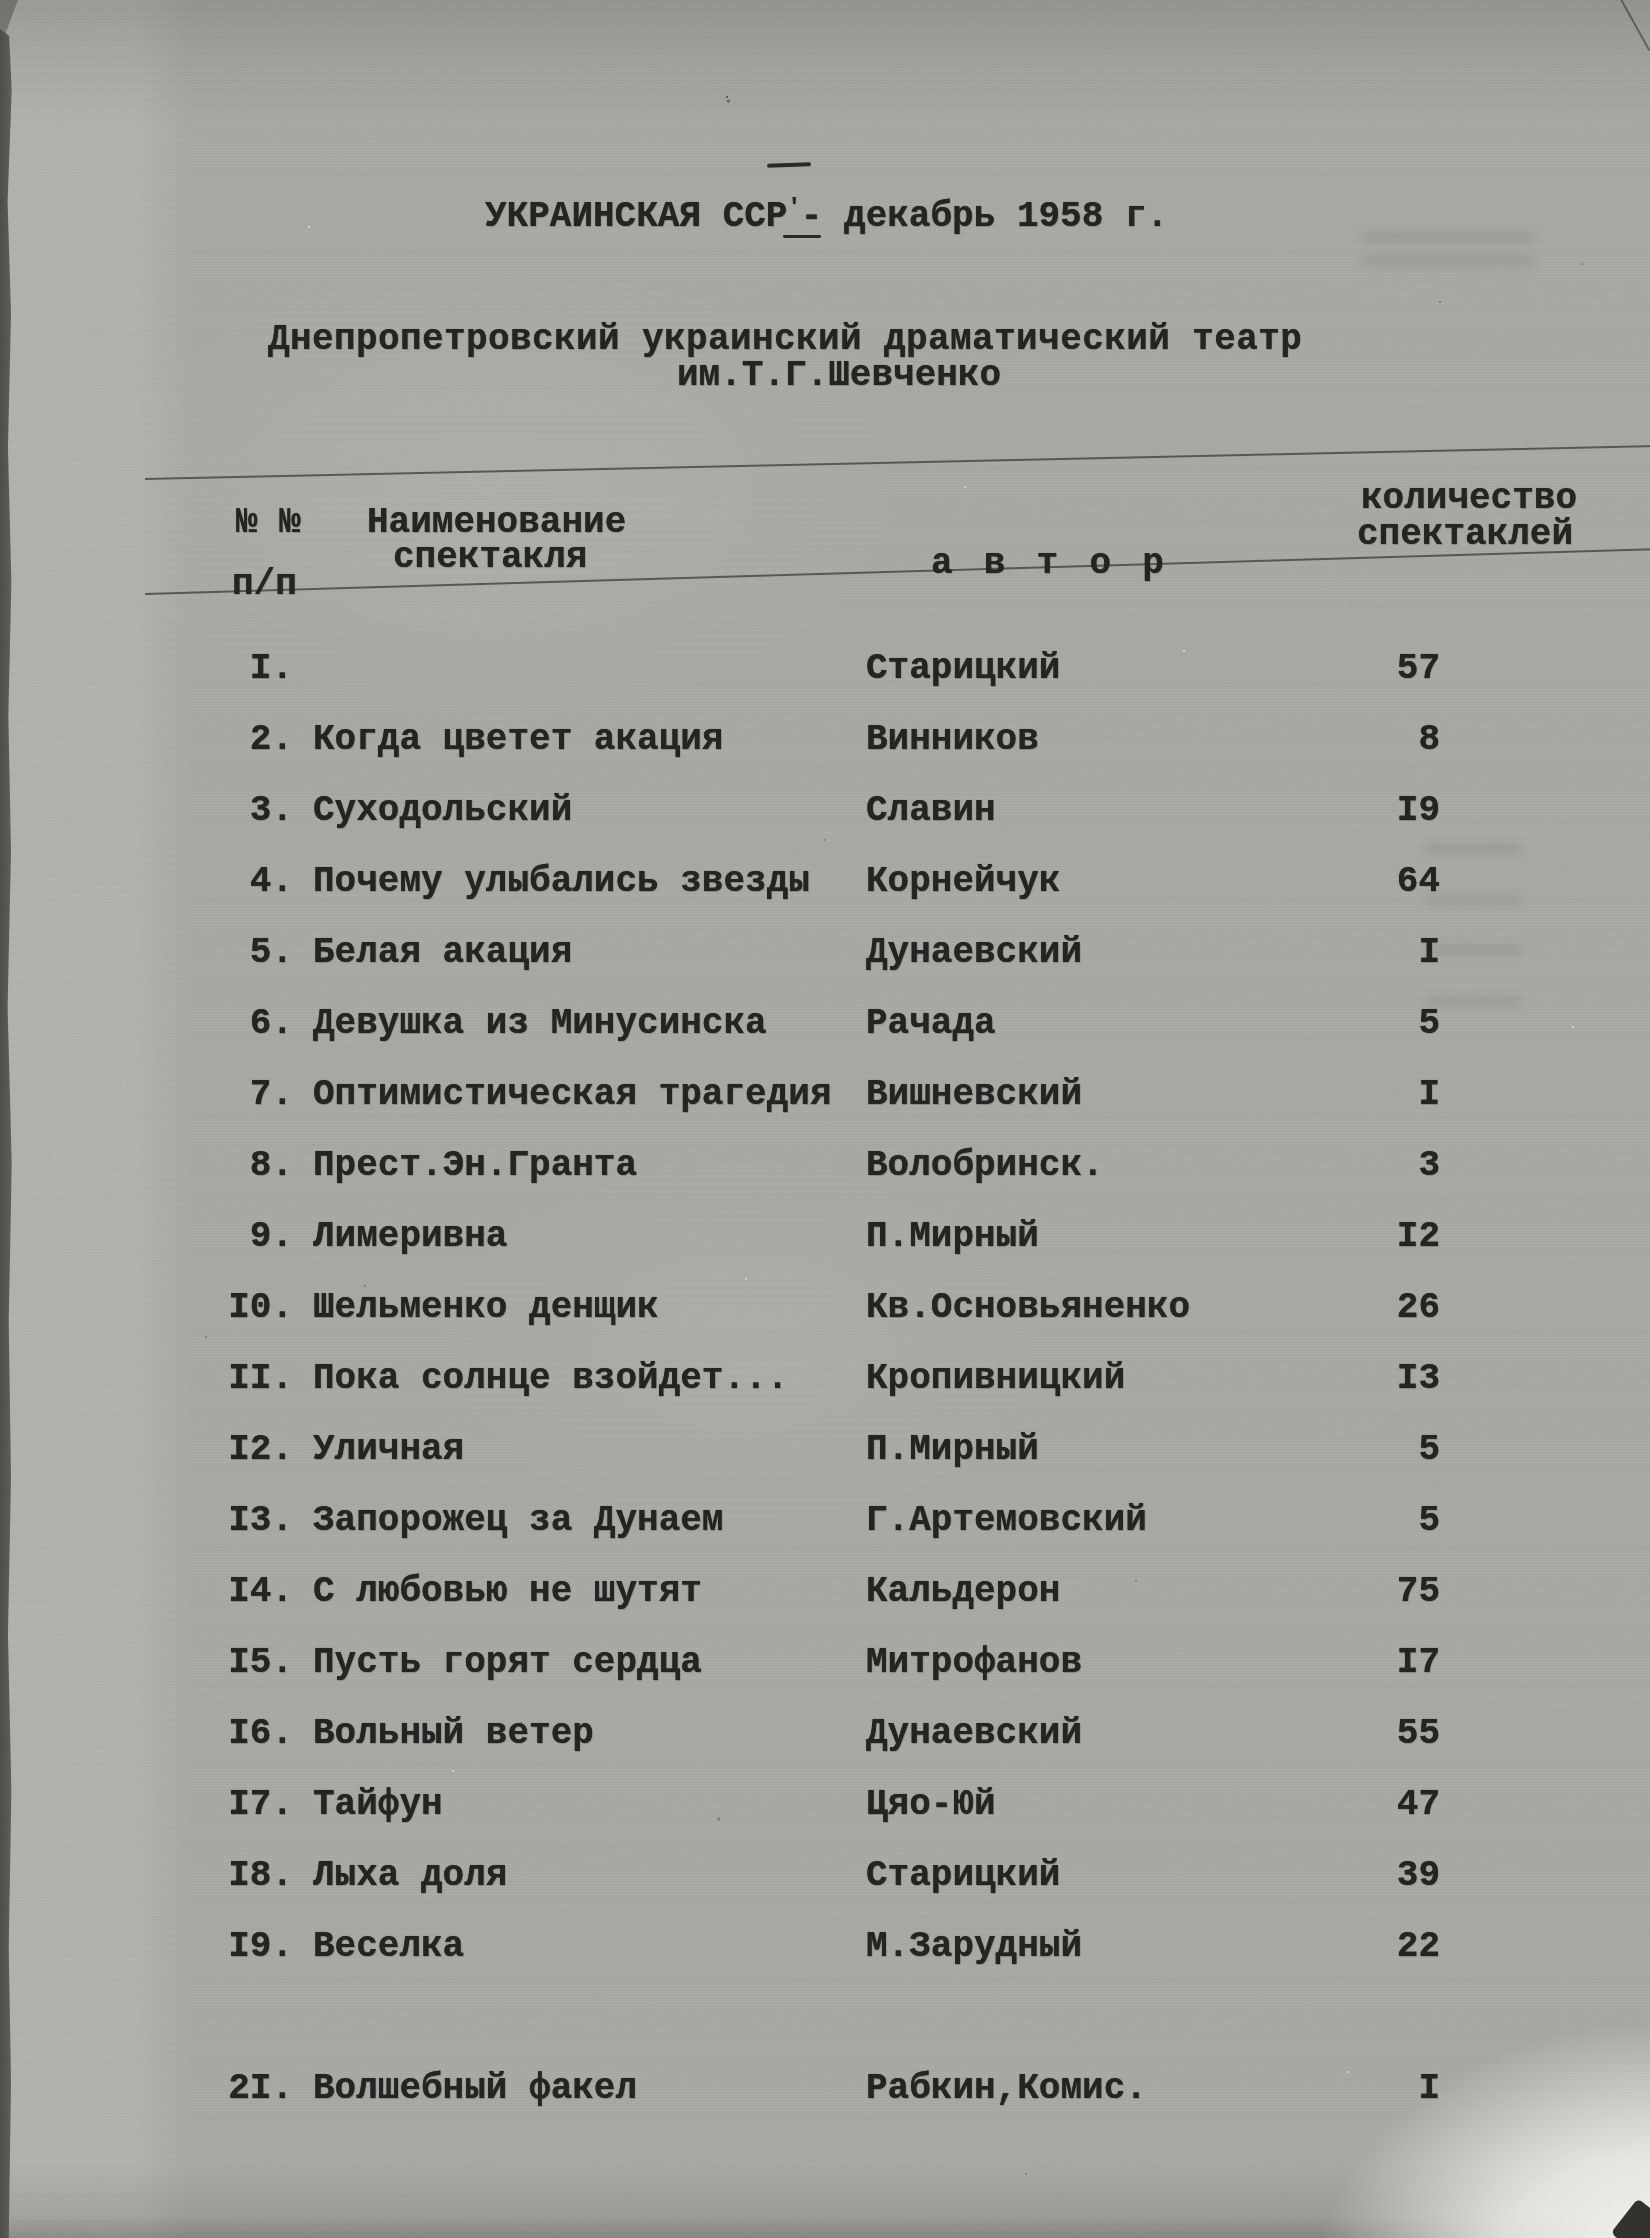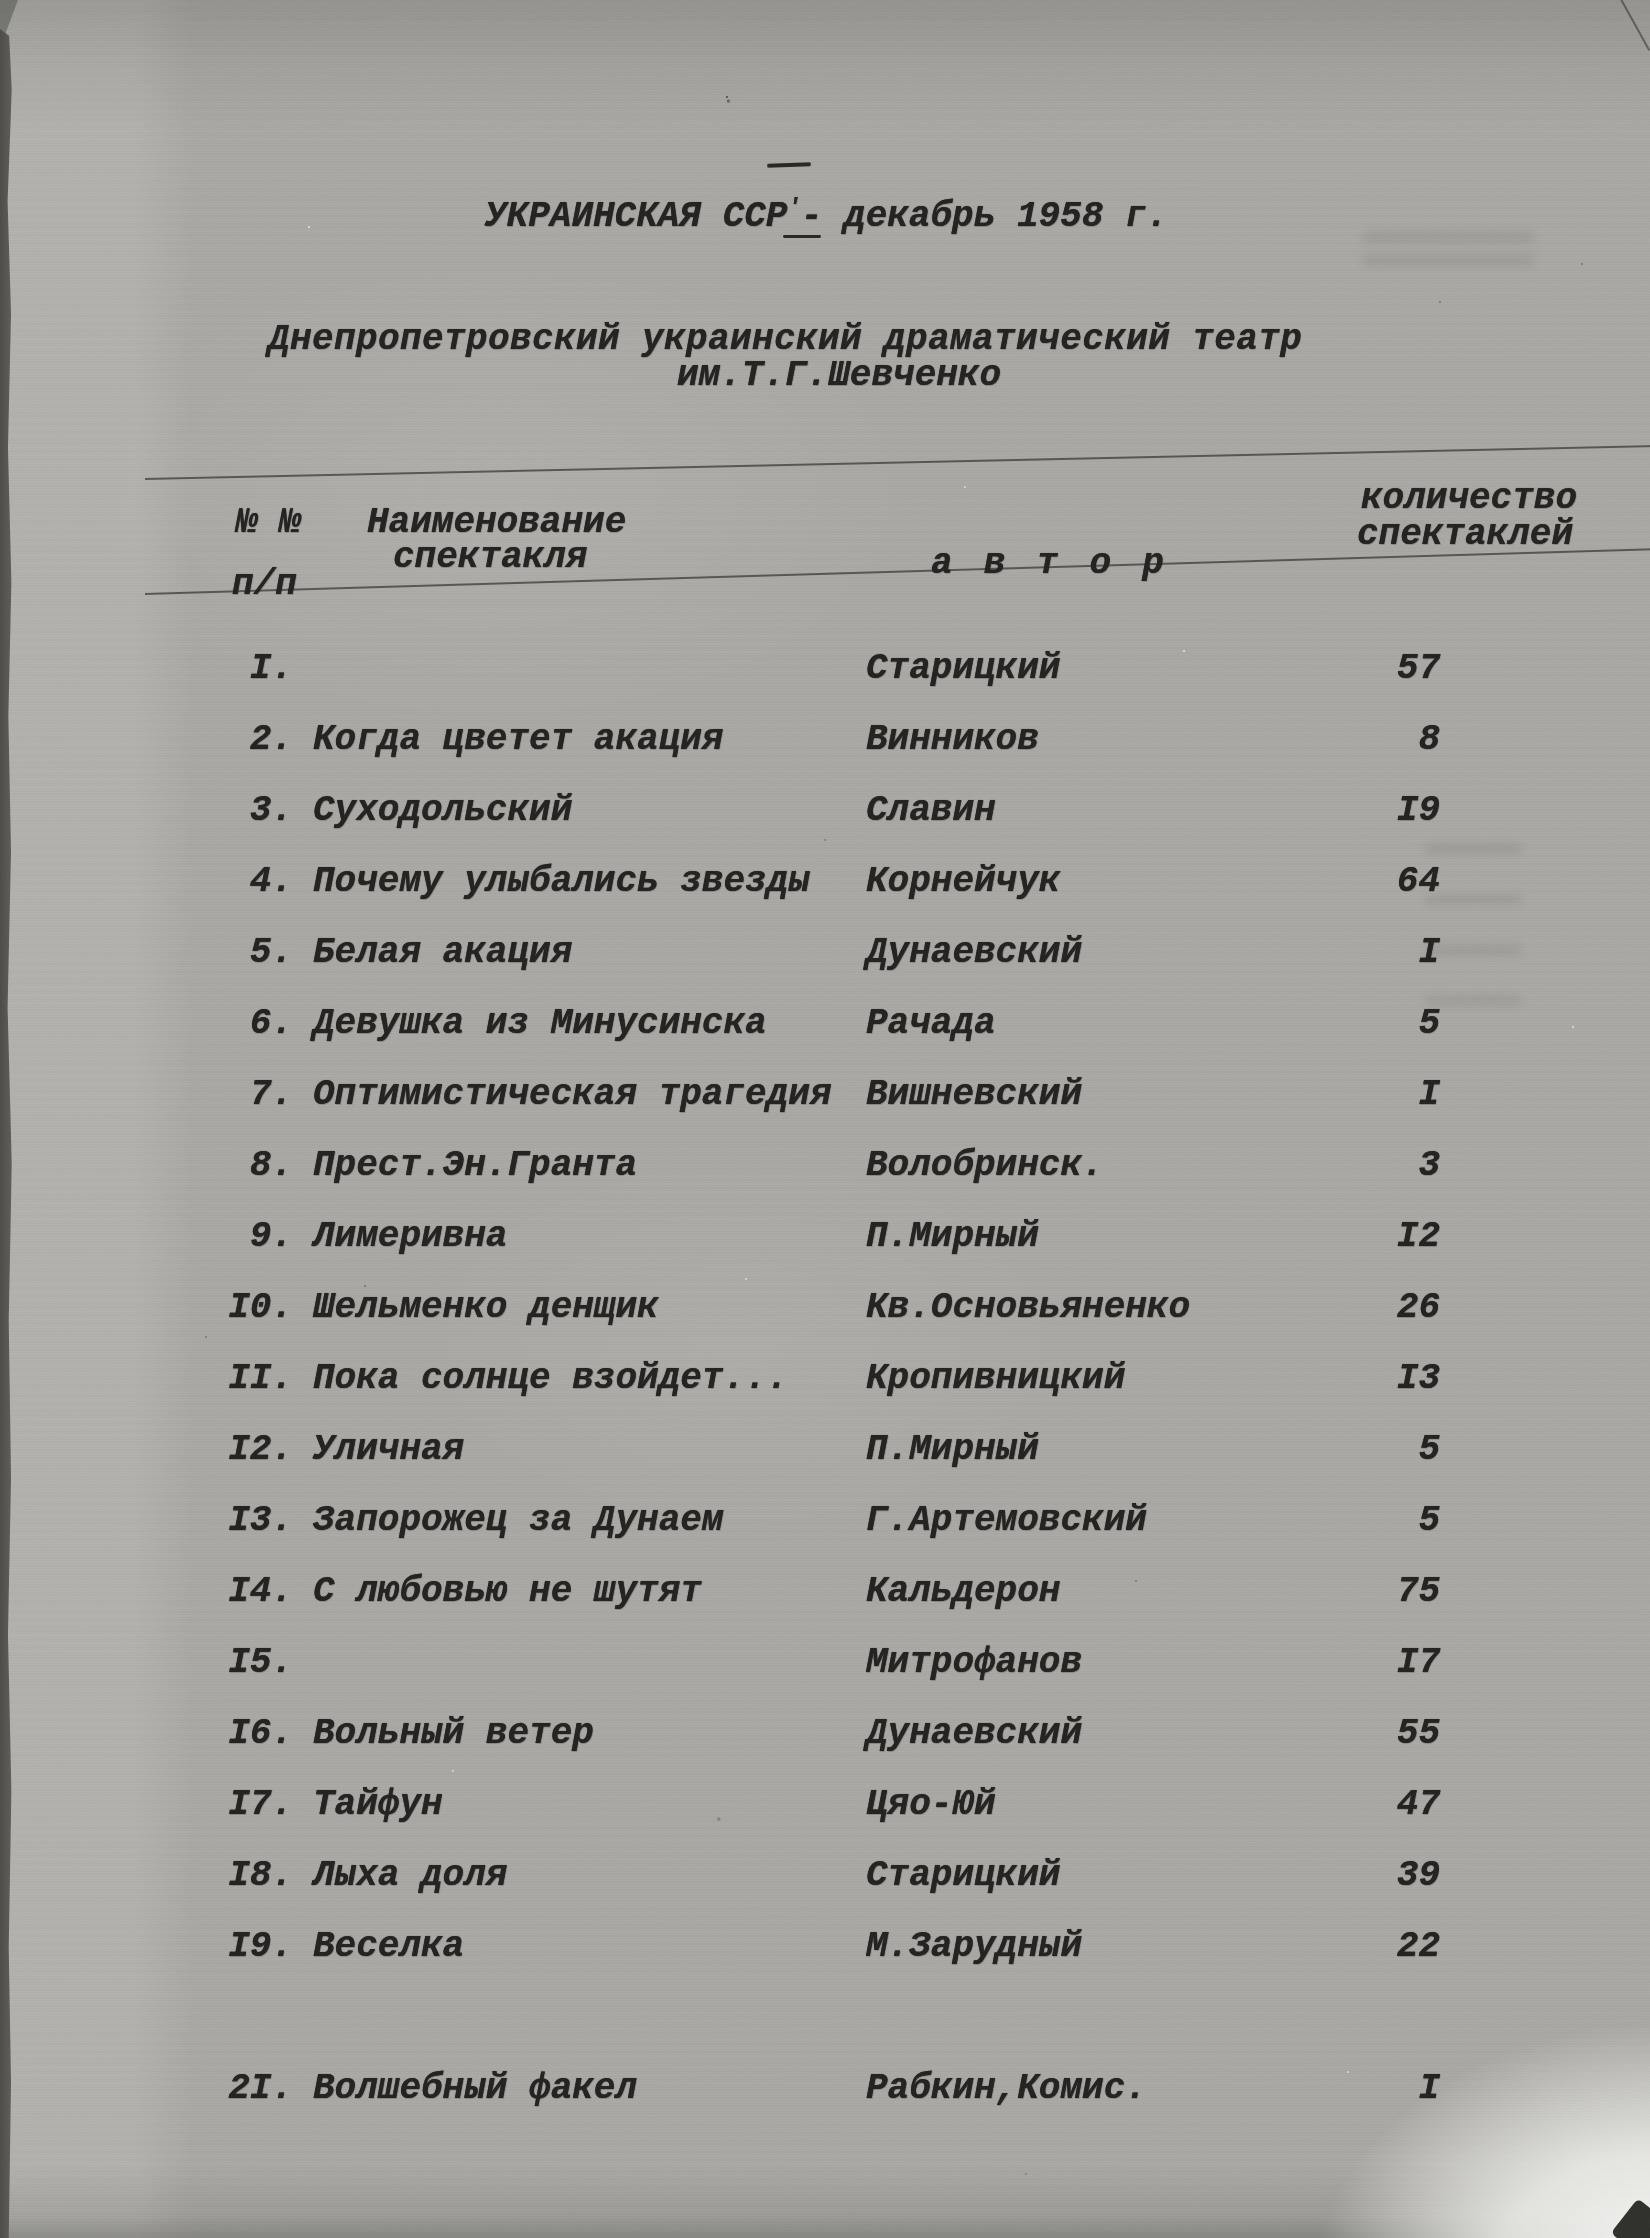--- a/index.html
+++ b/index.html
@@ -13,21 +13,20 @@
     position:absolute;inset:0;
     background:
       radial-gradient(ellipse 519px 383px at 101% 102%, rgba(255,255,255,0.97) 0%, rgba(250,250,246,0.75) 34%, rgba(248,248,244,0.0) 68%),
       radial-gradient(ellipse 615px 342px at 30% 22%, rgba(255,255,255,0.07), rgba(255,255,255,0) 70%),
       radial-gradient(ellipse 478px 287px at 45% 60%, rgba(255,255,255,0.05), rgba(255,255,255,0) 70%),
       linear-gradient(180deg, rgba(62,62,58,0.20) 0px, rgba(62,62,58,0.08) 62px, rgba(62,62,58,0) 130px),
       linear-gradient(0deg, rgba(38,38,34,0.28) 0px, rgba(38,38,34,0.10) 23px, rgba(38,38,34,0) 75px),
       linear-gradient(90deg, rgba(255,255,255,0.10) 0px, rgba(255,255,255,0.10) 137px, rgba(255,255,255,0) 191px),
       repeating-linear-gradient(0deg, rgba(0,0,0,0.016) 0 1.4px, rgba(255,255,255,0.016) 1.4px 2.7px),
       linear-gradient(var(--paper,#a9a8a4),var(--paper,#a9a8a4));
-    font-style: italic;
   }
   .torn-edge{
     position:absolute;left:0;top:0;width:19px;height:100%;
     background:linear-gradient(90deg,#4b4a47 0%,#5b5a56 55%,rgba(91,90,86,0) 100%);
     clip-path:polygon(0 1.3%,48% 1.6%,62% 4%,40% 9%,58% 14%,42% 20%,60% 26%,44% 32%,58% 38%,40% 45%,62% 52%,46% 59%,58% 66%,42% 73%,60% 80%,46% 87%,58% 93%,46% 100%,0 100%);
   }
   .corner-shade-tl{
     position:absolute;left:0;top:0;width:18px;height:48px;
     background:rgba(64,64,60,0.45);
     clip-path:polygon(0 0,100% 0,0 100%);
@@ -207,20 +206,21 @@
     <span class="c-count">5</span>
   </div>
         <div class="row" style="top: 1572px;">
     <span class="c-num">I4.</span>
     <span class="c-title">С любовью не шутят</span>
     <span class="c-author">Кальдерон</span>
     <span class="c-count">75</span>
   </div>
         <div class="row" style="top: 1643px;">
     <span class="c-num">I5.</span>
+    <span class="c-title">Пусть горят сердца</span>
     <span class="c-author">Митрофанов</span>
     <span class="c-count">I7</span>
   </div>
         <div class="row" style="top: 1714px;">
     <span class="c-num">I6.</span>
     <span class="c-title">Вольный ветер</span>
     <span class="c-author">Дунаевский</span>
     <span class="c-count">55</span>
   </div>
         <div class="row" style="top: 1785px;">

